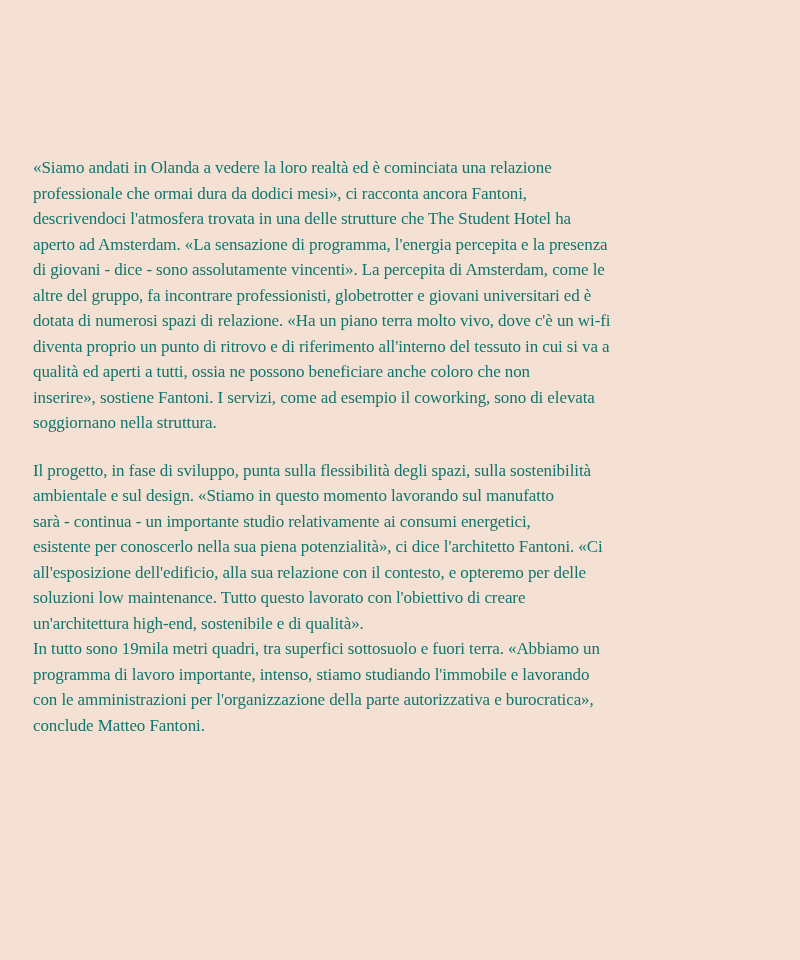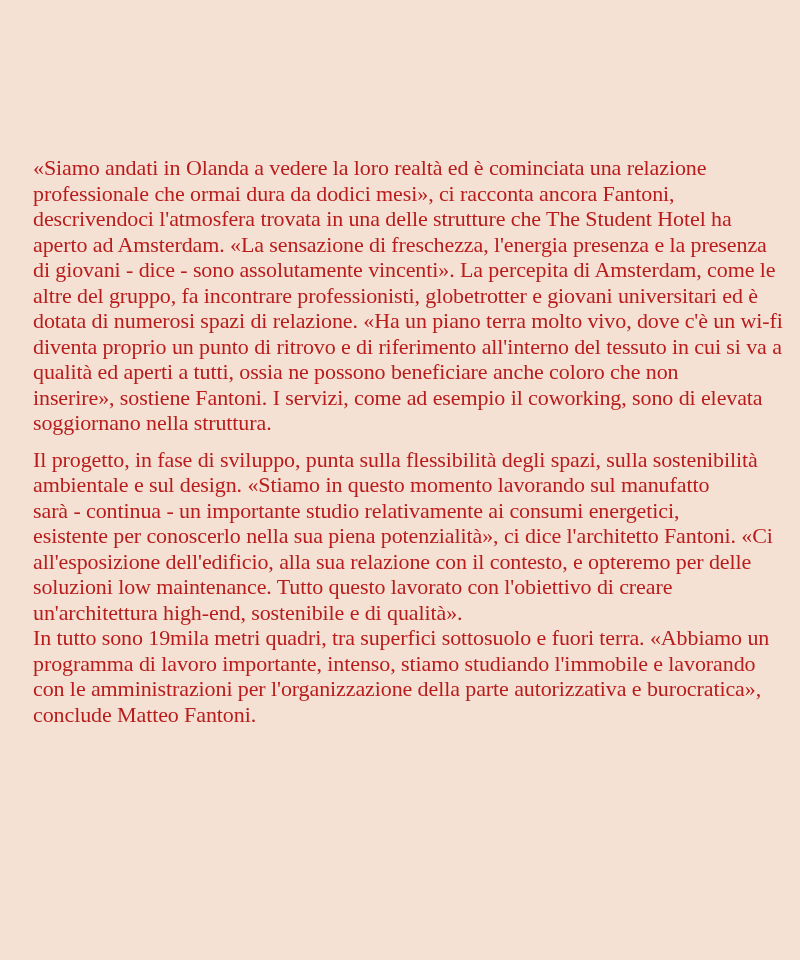--- a/index.html
+++ b/index.html
@@ -12,42 +12,42 @@
     background: #f4e1d3;
     overflow: hidden;
     position: relative;
     font-family: "Liberation Serif", serif;
   }
   .article {
     position: absolute;
     left: 33px;
     top: 155px;
     right: 20px;
-    color: #b91c1c;
-    font-size: 22px;
+    color: #0f766e;
+    font-size: 17px;
     line-height: 25.5px;
     font-weight: 400;
     letter-spacing: -0.1px;
   }
   .paragraph + .paragraph {
-    margin-top: 11px;
+    margin-top: 22px;
   }
   .text-line {
     white-space: pre;
   }
 </style>
 </head>
 <body>
 
 <div class="article">
   <div class="paragraph">
       <div class="text-line">«Siamo andati in Olanda a vedere la loro realtà ed è cominciata una relazione</div>
       <div class="text-line">professionale che ormai dura da dodici mesi», ci racconta ancora Fantoni,</div>
       <div class="text-line">descrivendoci l'atmosfera trovata in una delle strutture che The Student Hotel ha</div>
-      <div class="text-line">aperto ad Amsterdam. «La sensazione di freschezza, l'energia presenza e la presenza</div>
+      <div class="text-line">aperto ad Amsterdam. «La sensazione di programma, l'energia percepita e la presenza</div>
       <div class="text-line">di giovani - dice - sono assolutamente vincenti». La percepita di Amsterdam, come le</div>
       <div class="text-line">altre del gruppo, fa incontrare professionisti, globetrotter e giovani universitari ed è</div>
       <div class="text-line">dotata di numerosi spazi di relazione. «Ha un piano terra molto vivo, dove c'è un wi-fi</div>
       <div class="text-line">diventa proprio un punto di ritrovo e di riferimento all'interno del tessuto in cui si va a</div>
       <div class="text-line">qualità ed aperti a tutti, ossia ne possono beneficiare anche coloro che non</div>
       <div class="text-line">inserire», sostiene Fantoni. I servizi, come ad esempio il coworking, sono di elevata</div>
       <div class="text-line">soggiornano nella struttura.</div>
     </div>
   <div class="paragraph">
       <div class="text-line">Il progetto, in fase di sviluppo, punta sulla flessibilità degli spazi, sulla sostenibilità</div>

